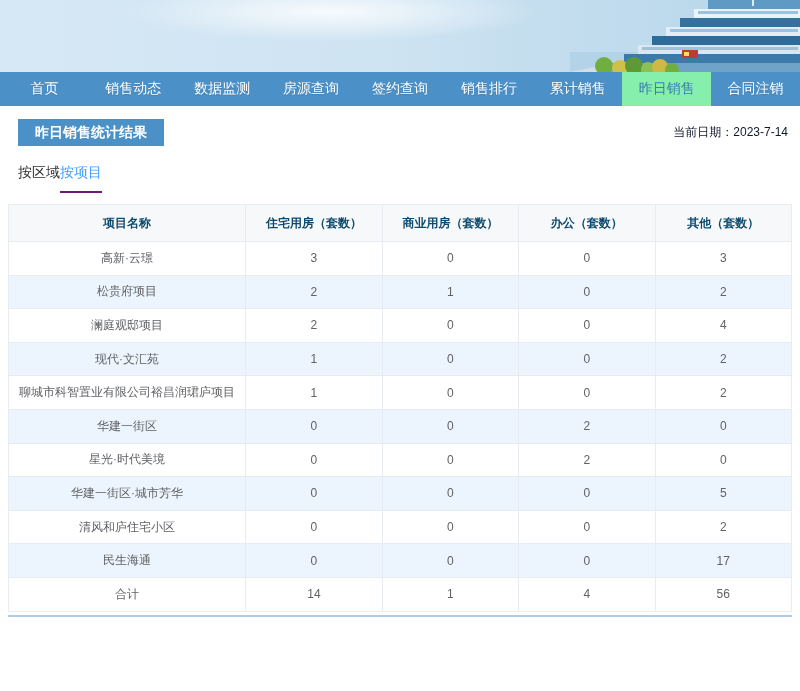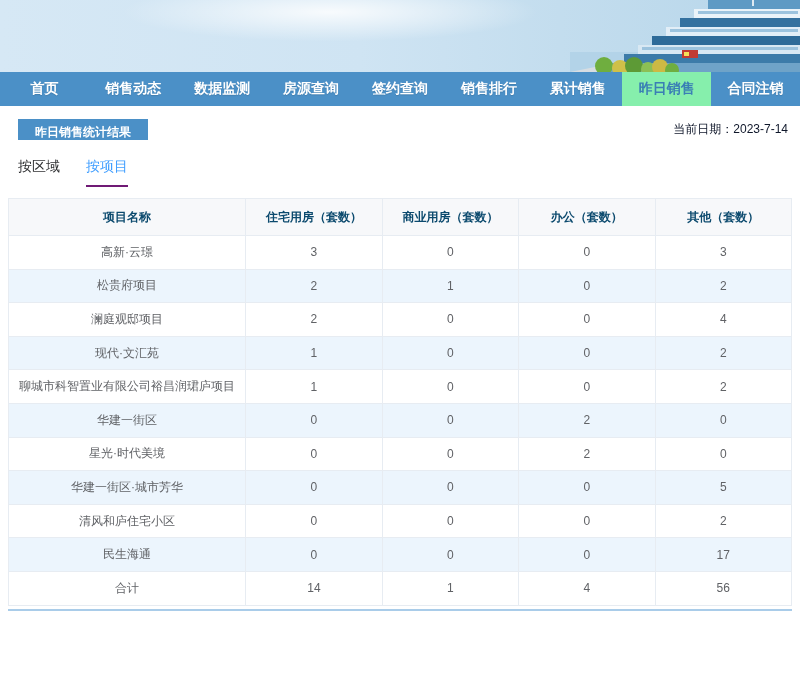--- a/index.html
+++ b/index.html
@@ -22,38 +22,38 @@
   }
   .banner svg { position:absolute; right:0; top:0; height:72px; }
 
   
   .nav {
     display:flex; list-style:none; margin:0; padding:0;
     height:34px; width:800px; background:#4b90c7;
   }
   .nav-item {
     flex:1; display:flex; align-items:center; justify-content:center;
-    color:#ffffff; font-size:14px; font-weight:bold; cursor:pointer;
+    color:#ffffff; font-size:14px; font-weight:normal; cursor:pointer;
     text-shadow:0 1px 1px rgba(0,0,0,.12);
   }
   .nav-item.active { background:#86efac; color:#3a7fb5; text-shadow:none; }
 
   
   .content { padding:0 8px; }
   .content-header {
     display:flex; justify-content:space-between; align-items:center;
     margin-top:13px; padding:0 2px 0 10px;
   }
   .page-title {
-    background:#4b90c7; color:#ffffff; font-size:12px; font-weight:bold;
-    height:21px; line-height:27px; padding:0 17px;
+    background:#4b90c7; color:#ffffff; font-size:14px; font-weight:bold;
+    height:27px; line-height:27px; padding:0 17px;
   }
   .current-date { font-size:12px; color:#0f172a; padding-right:2px; }
 
-  .tabs { display:flex; gap:26px; margin:18px 0 0 10px; font-size:14px; }
+  .tabs { display:flex; margin:18px 0 0 10px; font-size:14px; }
   .tab { padding-bottom:9px; color:#303133; cursor:pointer; }
   .tab.active { color:#409eff; border-bottom:2px solid #701a75; }
 
   
   table.sales {
     width:100%; border-collapse:collapse; margin-top:11px;
     font-size:12px; color:#606266; text-align:center; table-layout:fixed;
   }
   table.sales th, table.sales td { border:1px solid #e7ecf2; }
   table.sales th {

